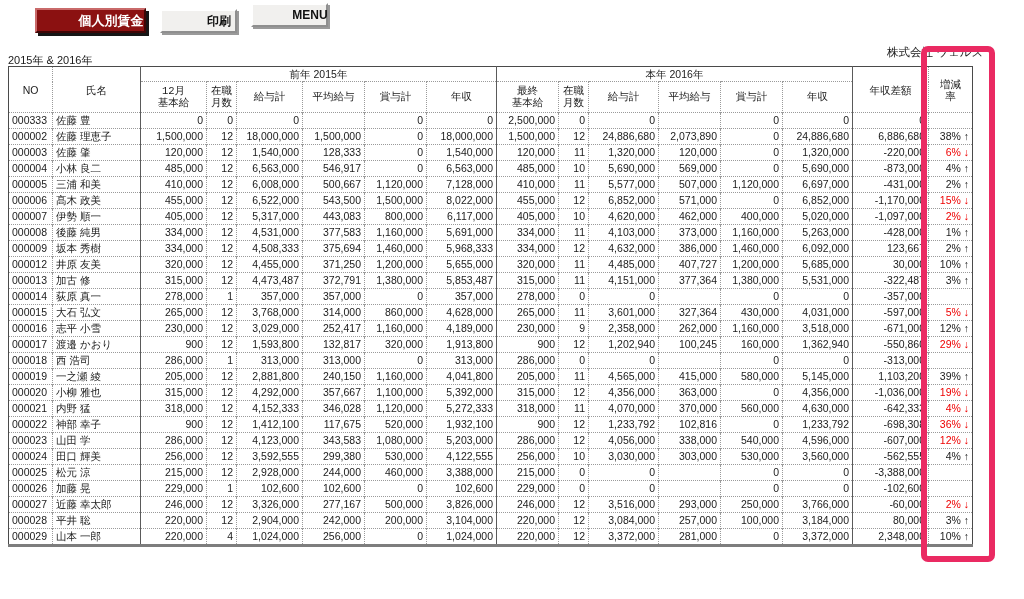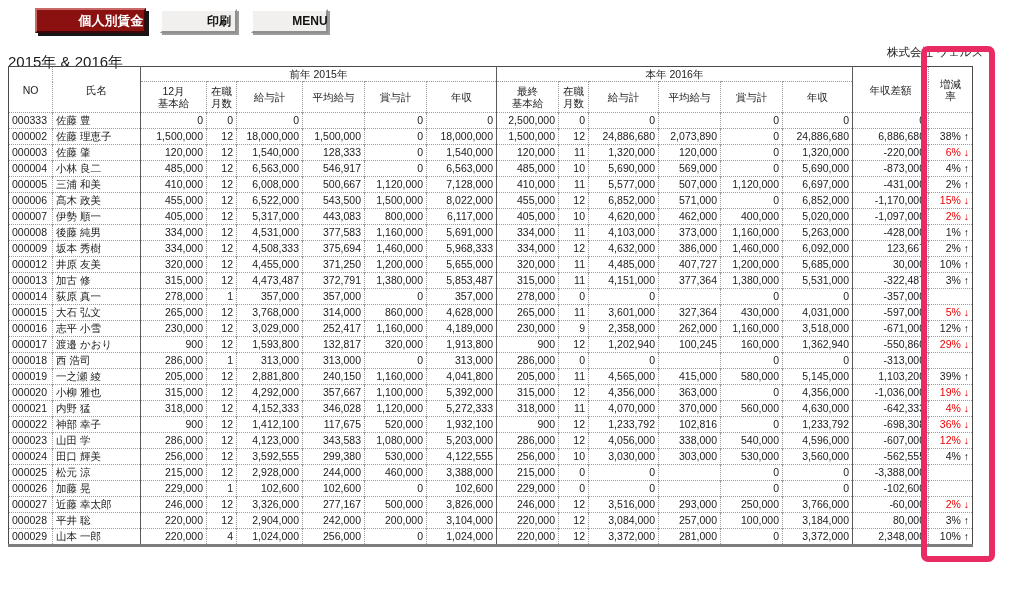--- a/index.html
+++ b/index.html
@@ -18,38 +18,38 @@
     border-right:2px solid #3e0606;border-bottom:2px solid #3e0606;
     box-shadow:3px 3px 0 0 #161616;
   }
   .btn-gray{
     background:#f1f0ee;color:#111;font-weight:bold;
     border-top:2px solid #ffffff;border-left:2px solid #ffffff;
     border-right:2px solid #8f8f8f;border-bottom:2px solid #8f8f8f;
     box-shadow:2px 2px 0 0 #9a9a9a;
   }
   .btn-print{left:160px;top:9px;width:77px;height:24px;}
-  .btn-menu{left:251px;top:9px;width:77px;height:24px;}
-
-  .period-label{position:absolute;left:8px;top:53px;font-size:15px;}
+  .btn-menu{left:251px;top:3px;width:77px;height:24px;}
+
+  .period-label{position:absolute;left:8px;top:53px;font-size:11px;}
   .company-label{position:absolute;left:887px;top:45px;font-size:11.5px;}
 
   
   table.report{
     position:absolute;left:8px;top:66px;border-collapse:collapse;table-layout:fixed;
     font-size:10.5px;border:1.5px solid #4a4a4a;border-bottom:3px solid #7d7d7d;
   }
   .report th,.report td{
     box-sizing:border-box;padding:0 3px;overflow:hidden;white-space:nowrap;
     border-right:1px dotted #9a9a9a;border-top:1px dotted #9a9a9a;
     font-weight:normal;
   }
   .report thead th{text-align:center;vertical-align:middle;white-space:pre-line;line-height:12px;}
   .report tr.group-row th{height:15px;}
-  .report tr.cols-row th{height:31px;}
+  .report tr.cols-row th{height:31px;font-family:Liberation Mono, monospace;}
   .report tbody td{height:15px;line-height:15px;}
   .report td.num{text-align:right;}
   .report td.txt{text-align:left;}
   .report .bl-solid{border-left:1px solid #5a5a5a;}
   .report thead tr.cols-row th{border-top:1px dotted #9a9a9a;}
   .report thead tr.group-row th{border-top:none;}
   .rate-cell{text-align:right;padding-right:4px;}
 
   
   .highlight-box{

